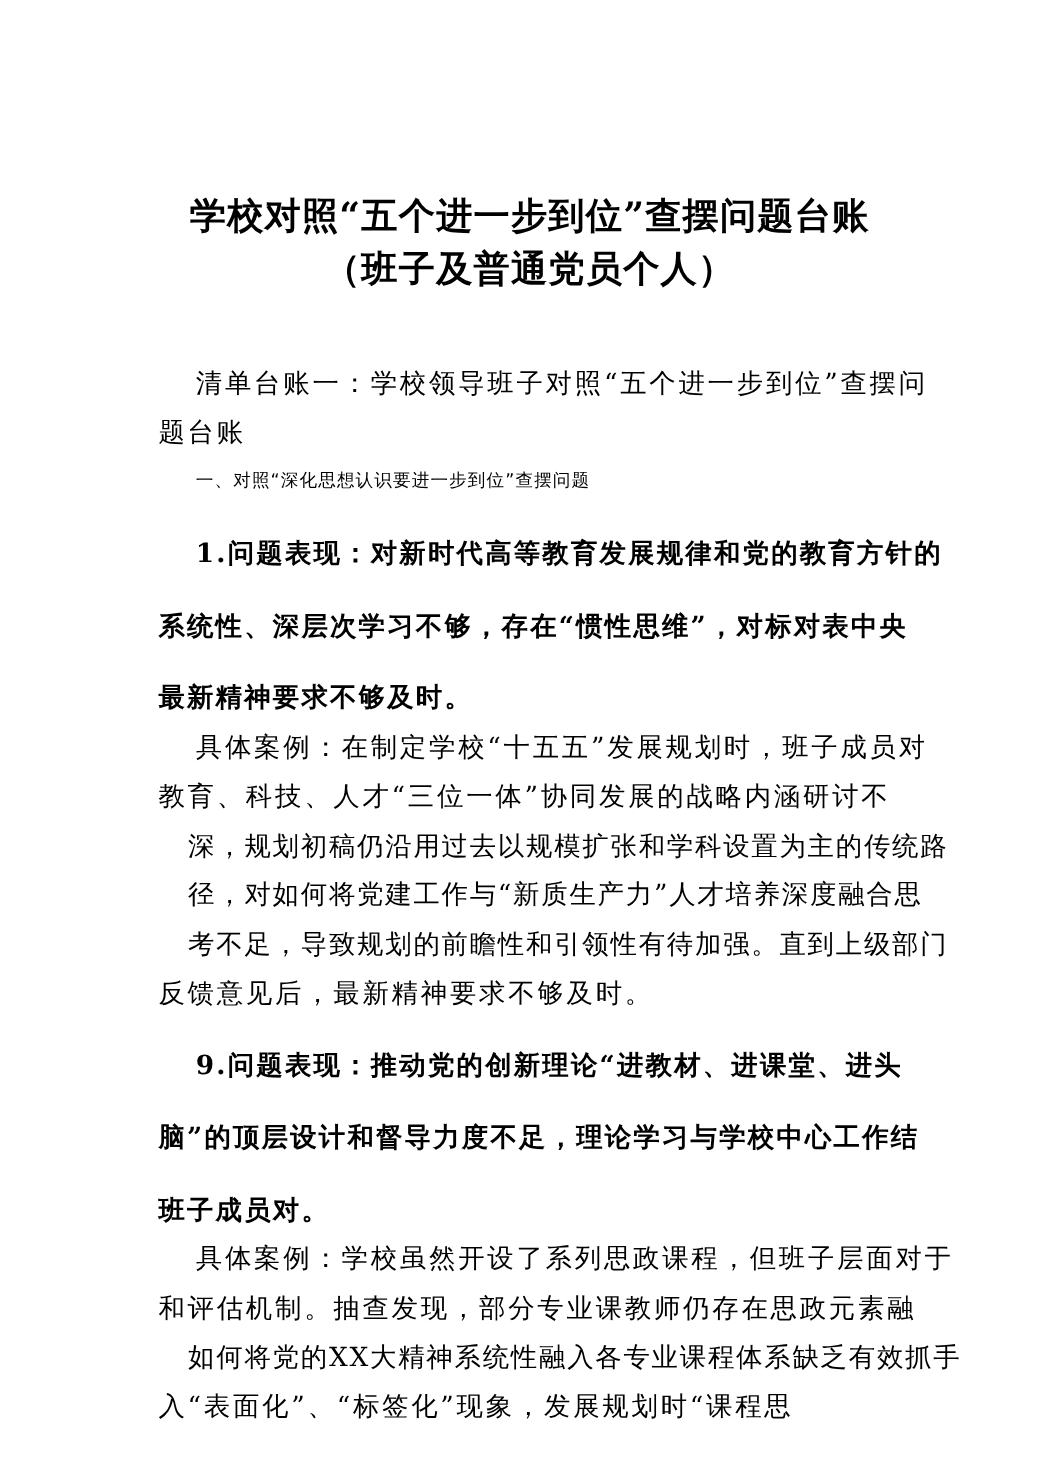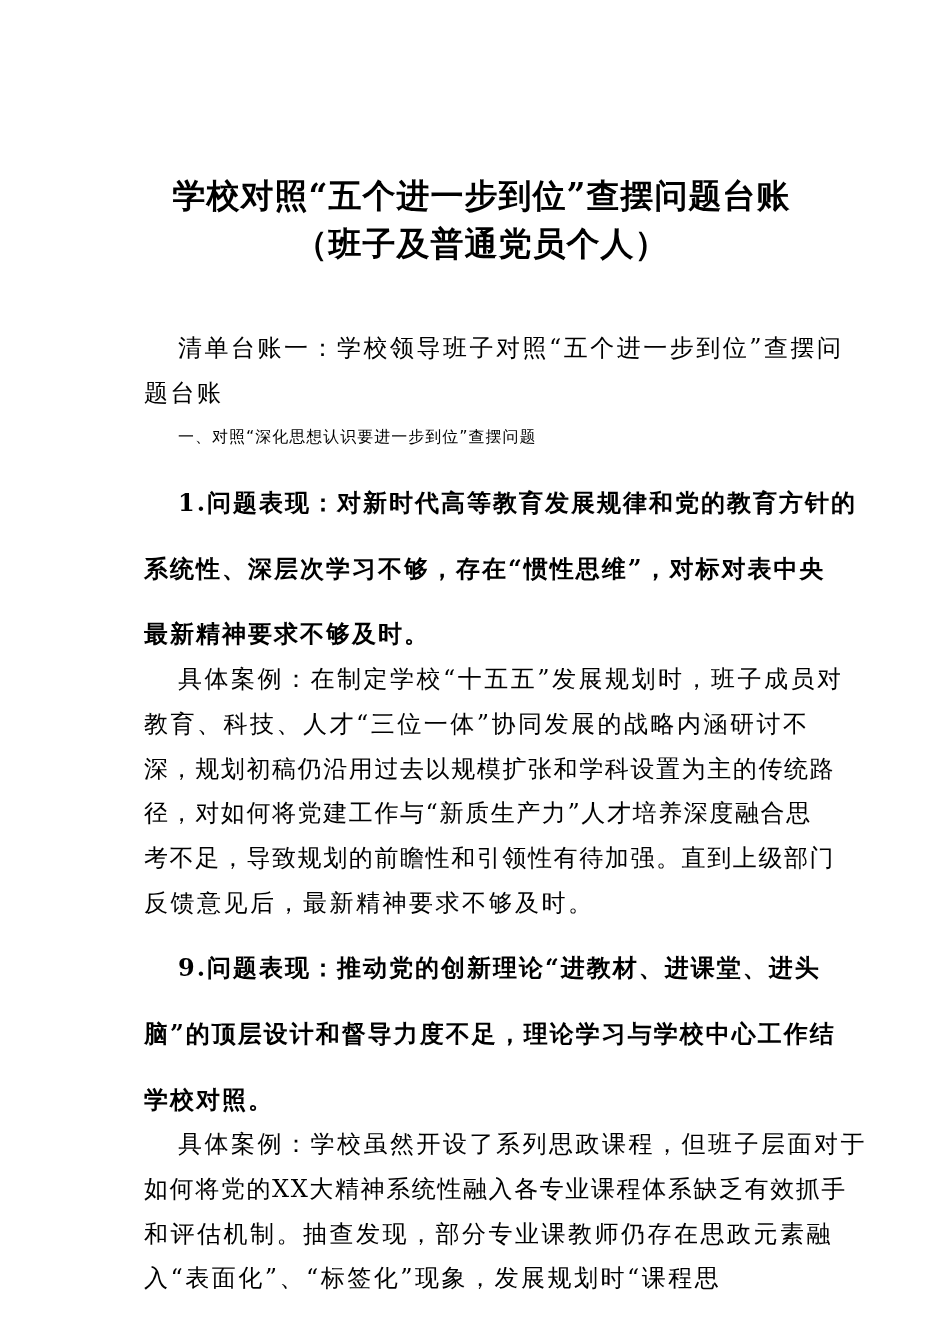--- a/index.html
+++ b/index.html
@@ -52,21 +52,21 @@
   .heading1 {
     font-family: "DejaVu Sans", "Liberation Sans", sans-serif;
     font-size: 16px;
     letter-spacing: 1px;
   }
   .bold {
     font-weight: bold;
     letter-spacing: 2px;
     margin-top: 21px;
   }
-  .tight { letter-spacing: 1.6px; }
+  .tight { letter-spacing: 1.6px; margin-left: 27px; }
 </style>
 </head>
 <body>
 
 <div class="page">
 
   <div class="title">
     <span class="tline">学校对照“五个进一步到位”查摆问题台账</span>
     <span class="tline">（班子及普通党员个人）</span>
   </div>
@@ -84,21 +84,21 @@
 
     <span class="line indent">具体案例：在制定学校“十五五”发展规划时，班子成员对</span>
     <span class="line">教育、科技、人才“三位一体”协同发展的战略内涵研讨不</span>
     <span class="line tight">深，规划初稿仍沿用过去以规模扩张和学科设置为主的传统路</span>
     <span class="line tight">径，对如何将党建工作与“新质生产力”人才培养深度融合思</span>
     <span class="line tight">考不足，导致规划的前瞻性和引领性有待加强。直到上级部门</span>
     <span class="line">反馈意见后，最新精神要求不够及时。</span>
 
     <span class="line indent bold">9.问题表现：推动党的创新理论“进教材、进课堂、进头</span>
     <span class="line bold">脑”的顶层设计和督导力度不足，理论学习与学校中心工作结</span>
-    <span class="line bold">学校对照。</span>
+    <span class="line bold">班子成员对。</span>
 
     <span class="line indent">具体案例：学校虽然开设了系列思政课程，但班子层面对于</span>
+    <span class="line">和评估机制。抽查发现，部分专业课教师仍存在思政元素融</span>
     <span class="line tight">如何将党的XX大精神系统性融入各专业课程体系缺乏有效抓手</span>
-    <span class="line">和评估机制。抽查发现，部分专业课教师仍存在思政元素融</span>
     <span class="line">入“表面化”、“标签化”现象，发展规划时“课程思</span>
 
   </div>
 </div>
 
 </body></html>

